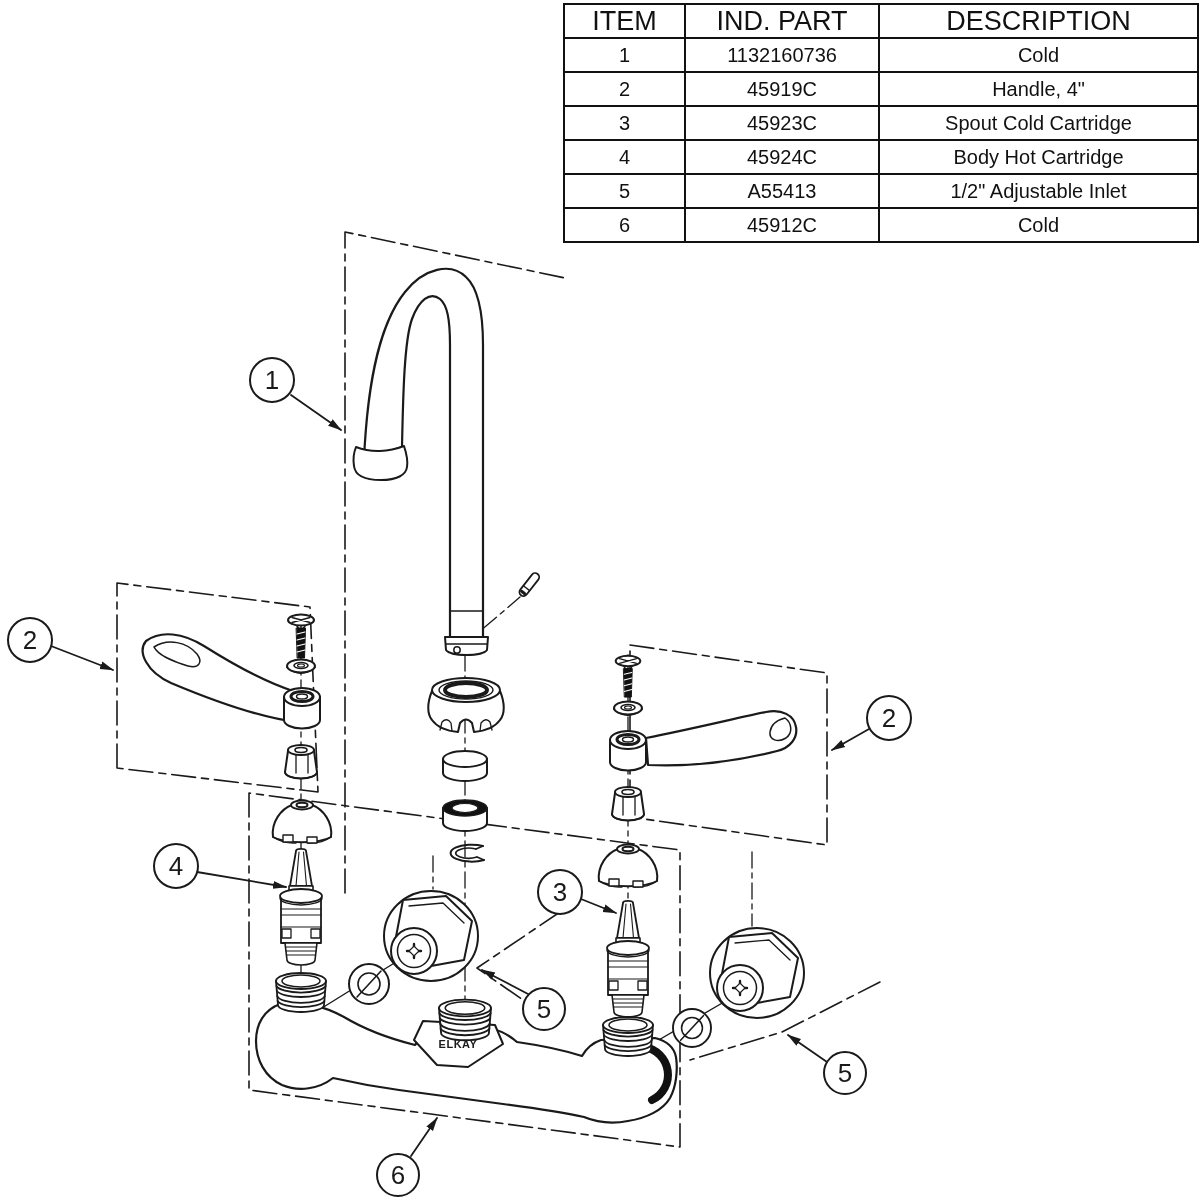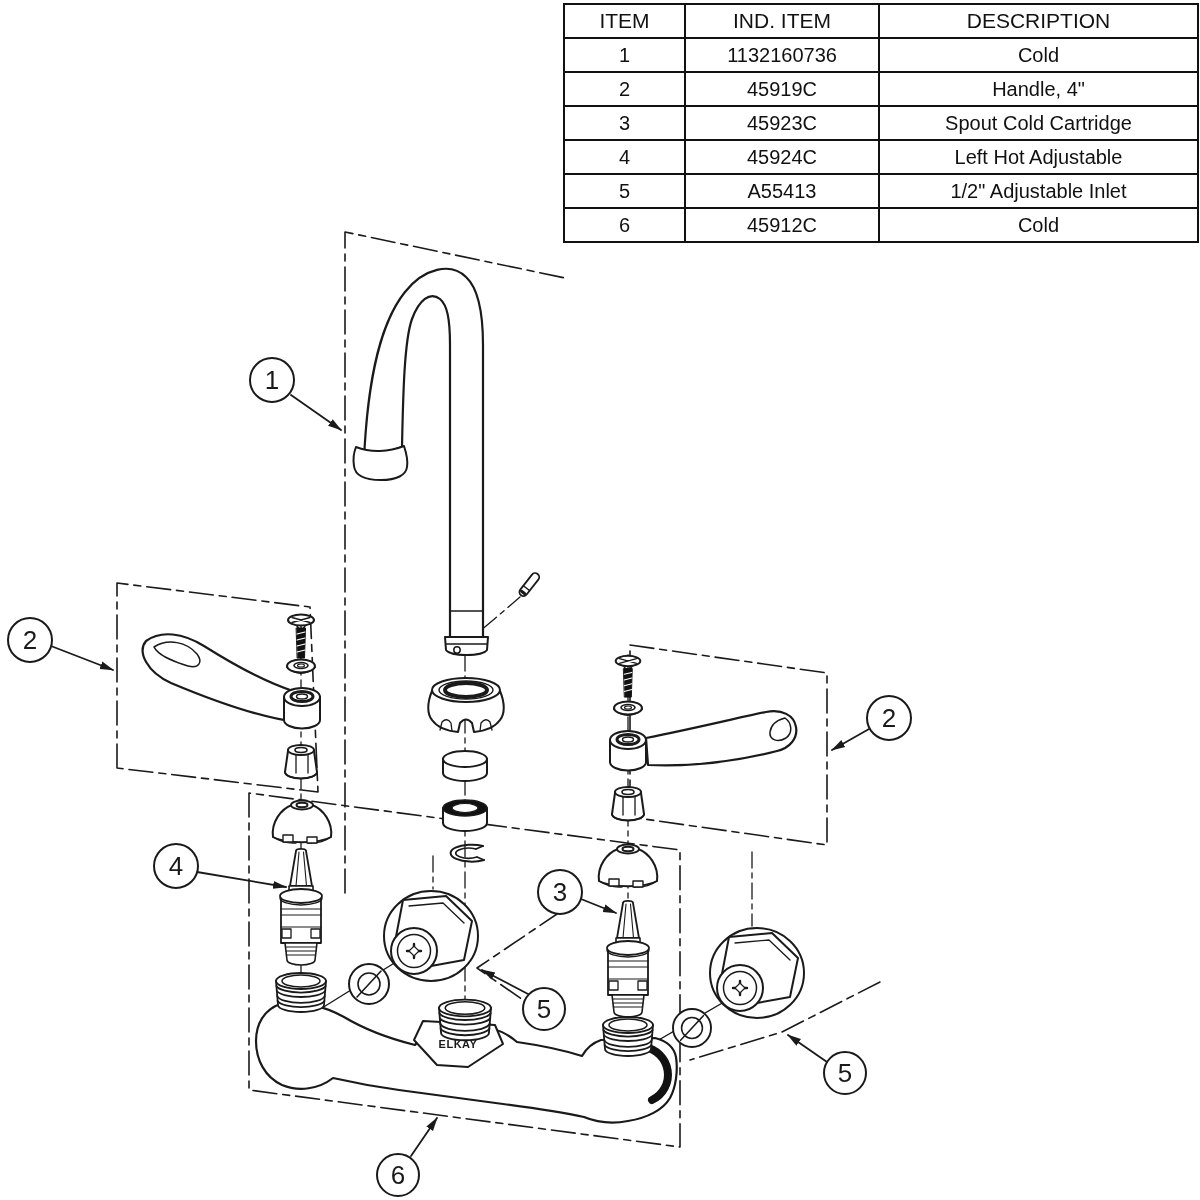--- a/index.html
+++ b/index.html
@@ -7,40 +7,40 @@
     width:1200px;height:1200px;position:relative;background:#ffffff;
     font-family:"Liberation Sans",sans-serif;overflow:hidden;
   }
   .table-wrap{position:absolute;left:563px;top:3px;width:634px;}
   table{width:100%;border-collapse:collapse;table-layout:fixed;background:#fff;}
   th,td{
     border:2px solid #111;height:32px;text-align:center;vertical-align:middle;
     font-family:"Liberation Sans",sans-serif;font-size:20px;color:#111;
     font-weight:400;padding:0;overflow:hidden;white-space:nowrap;
   }
-  th{font-size:21px;}
+  th{font-size:27px;}
   svg.diagram{position:absolute;left:0;top:0;}
   svg text{font-family:"Liberation Sans",sans-serif;fill:#1a1a1a;}
   .balloon-num{font-size:26px;}
   .brand{font-size:11px;font-weight:bold;letter-spacing:.5px;}
 </style>
 </head>
 <body>
 
 <div class="table-wrap">
   <table>
     <colgroup>
         <col style="width:121px">
         <col style="width:194px">
         <col style="width:319px">
       </colgroup>
     <thead>
       <tr>
         <th>ITEM</th>
-        <th>IND. ITEM</th>
+        <th>IND. PART</th>
         <th>DESCRIPTION</th>
       </tr>
     </thead>
     <tbody>
       <tr>
         <td>1</td>
         <td>1132160736</td>
         <td>Cold</td>
       </tr>
       <tr>
@@ -49,21 +49,21 @@
         <td>Handle, 4"</td>
       </tr>
       <tr>
         <td>3</td>
         <td>45923C</td>
         <td>Spout Cold Cartridge</td>
       </tr>
       <tr>
         <td>4</td>
         <td>45924C</td>
-        <td>Left Hot Adjustable</td>
+        <td>Body Hot Cartridge</td>
       </tr>
       <tr>
         <td>5</td>
         <td>A55413</td>
         <td>1/2" Adjustable Inlet</td>
       </tr>
       <tr>
         <td>6</td>
         <td>45912C</td>
         <td>Cold</td>

